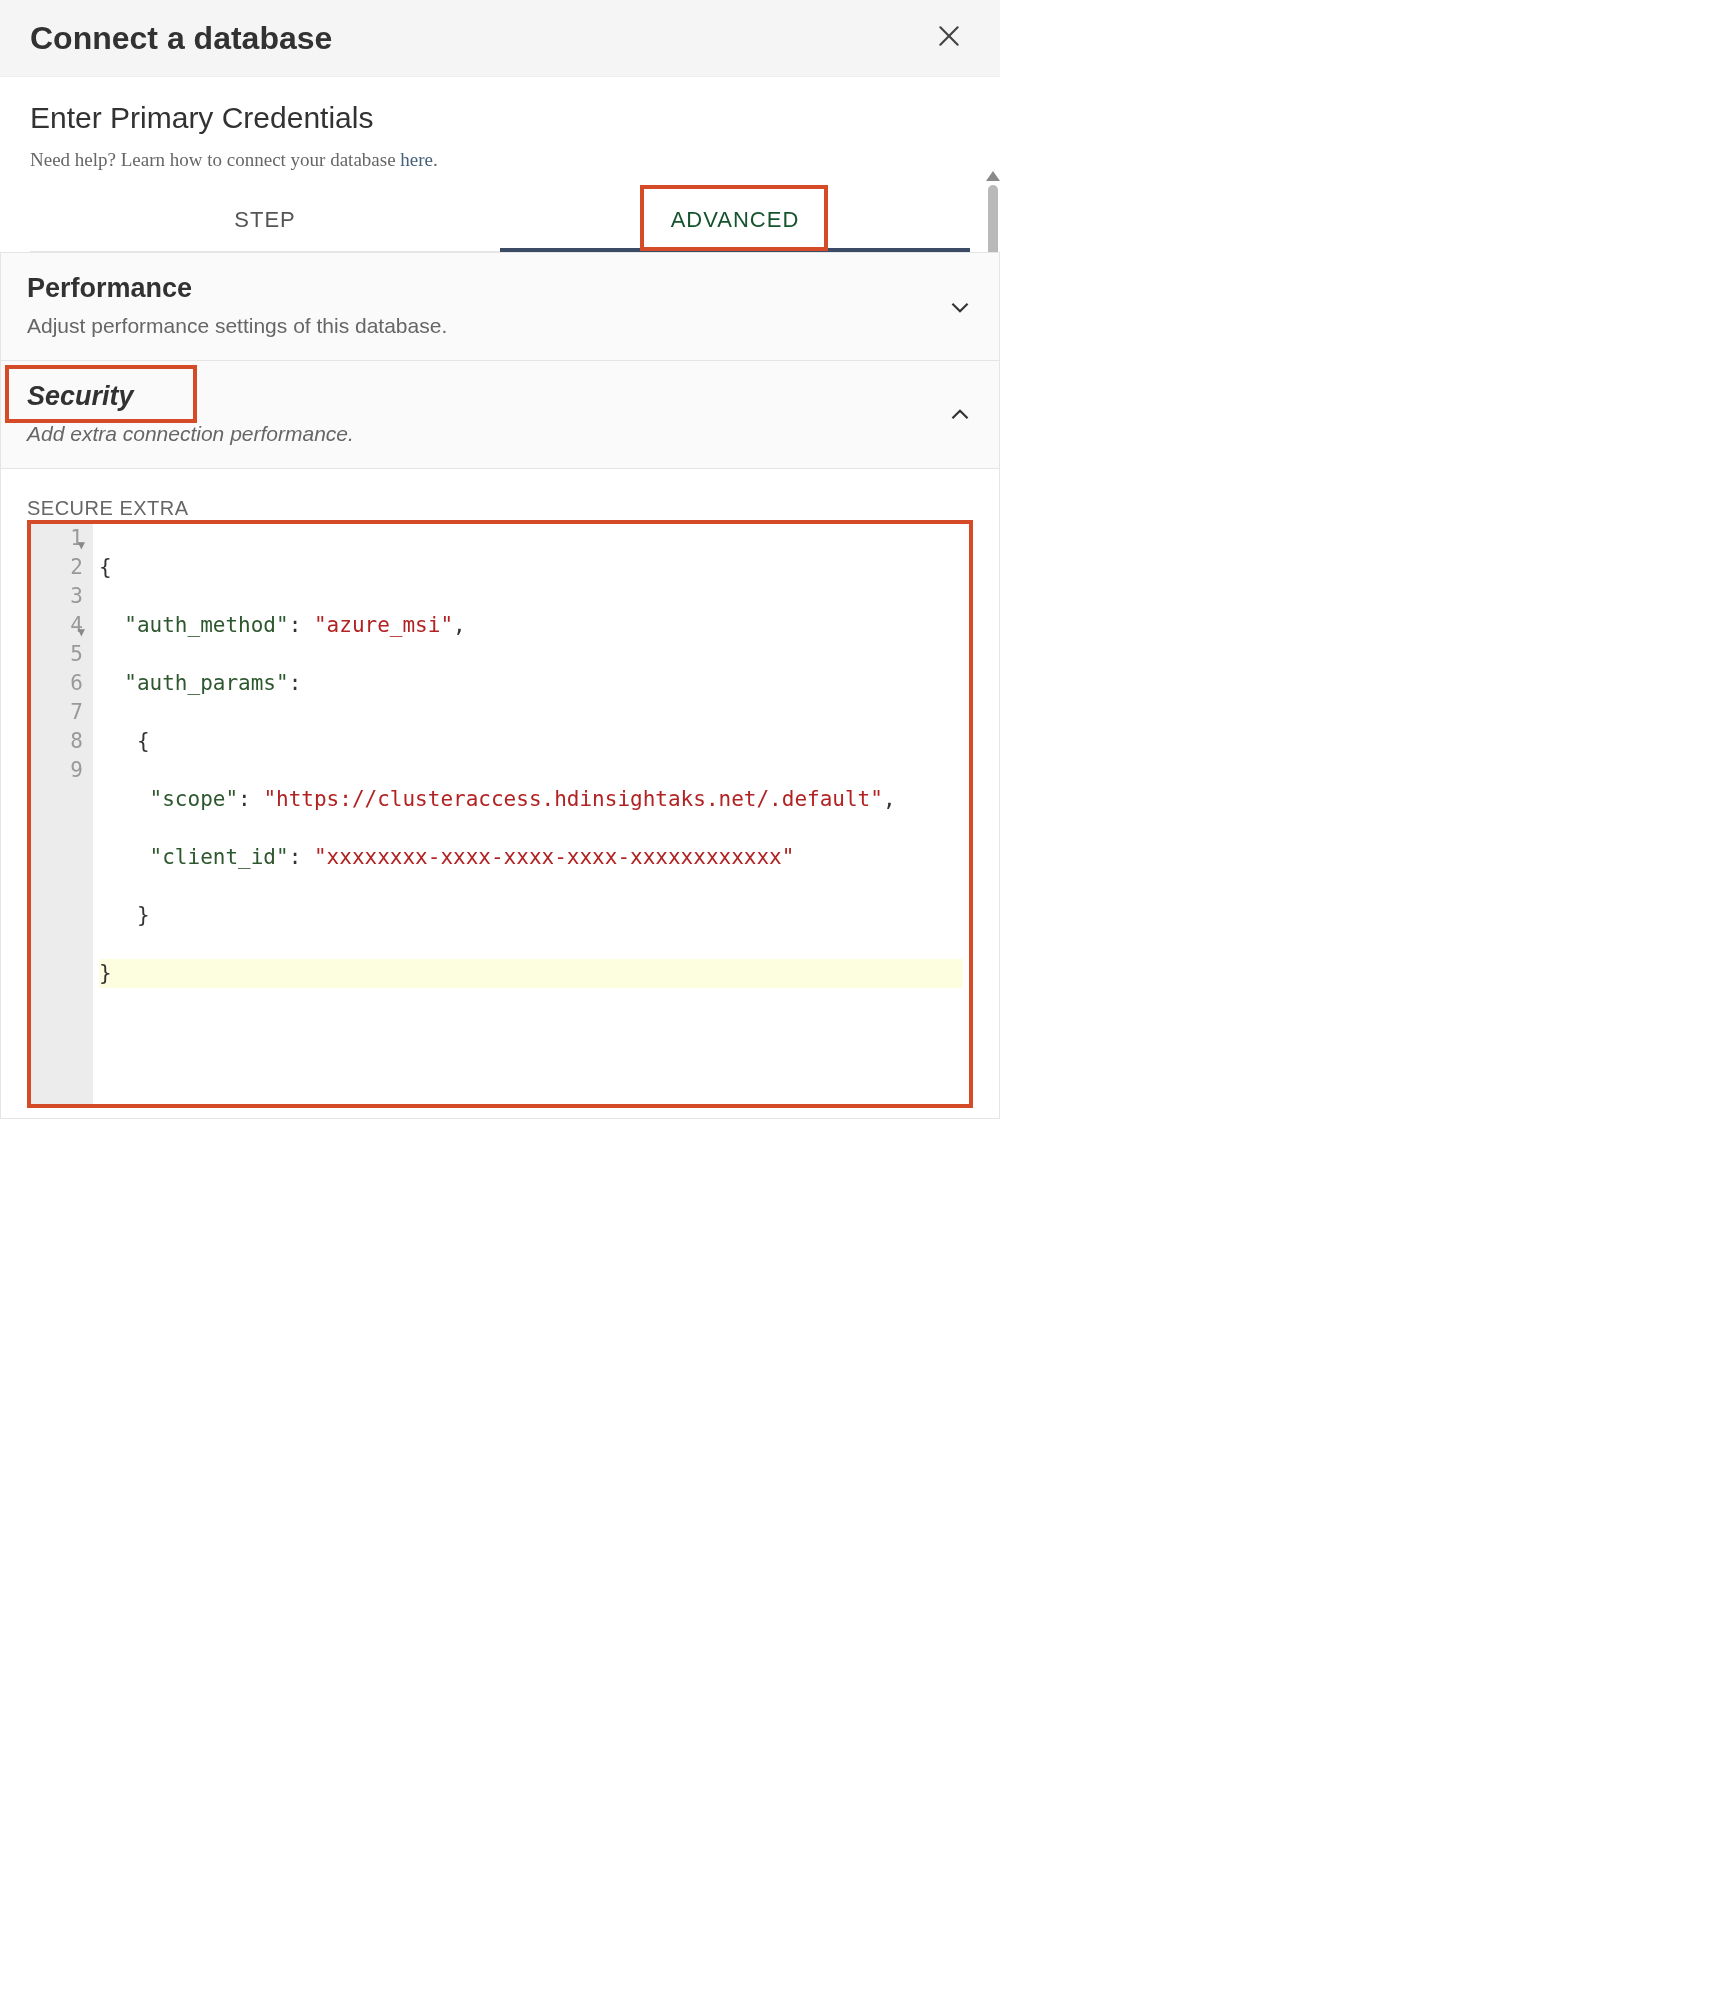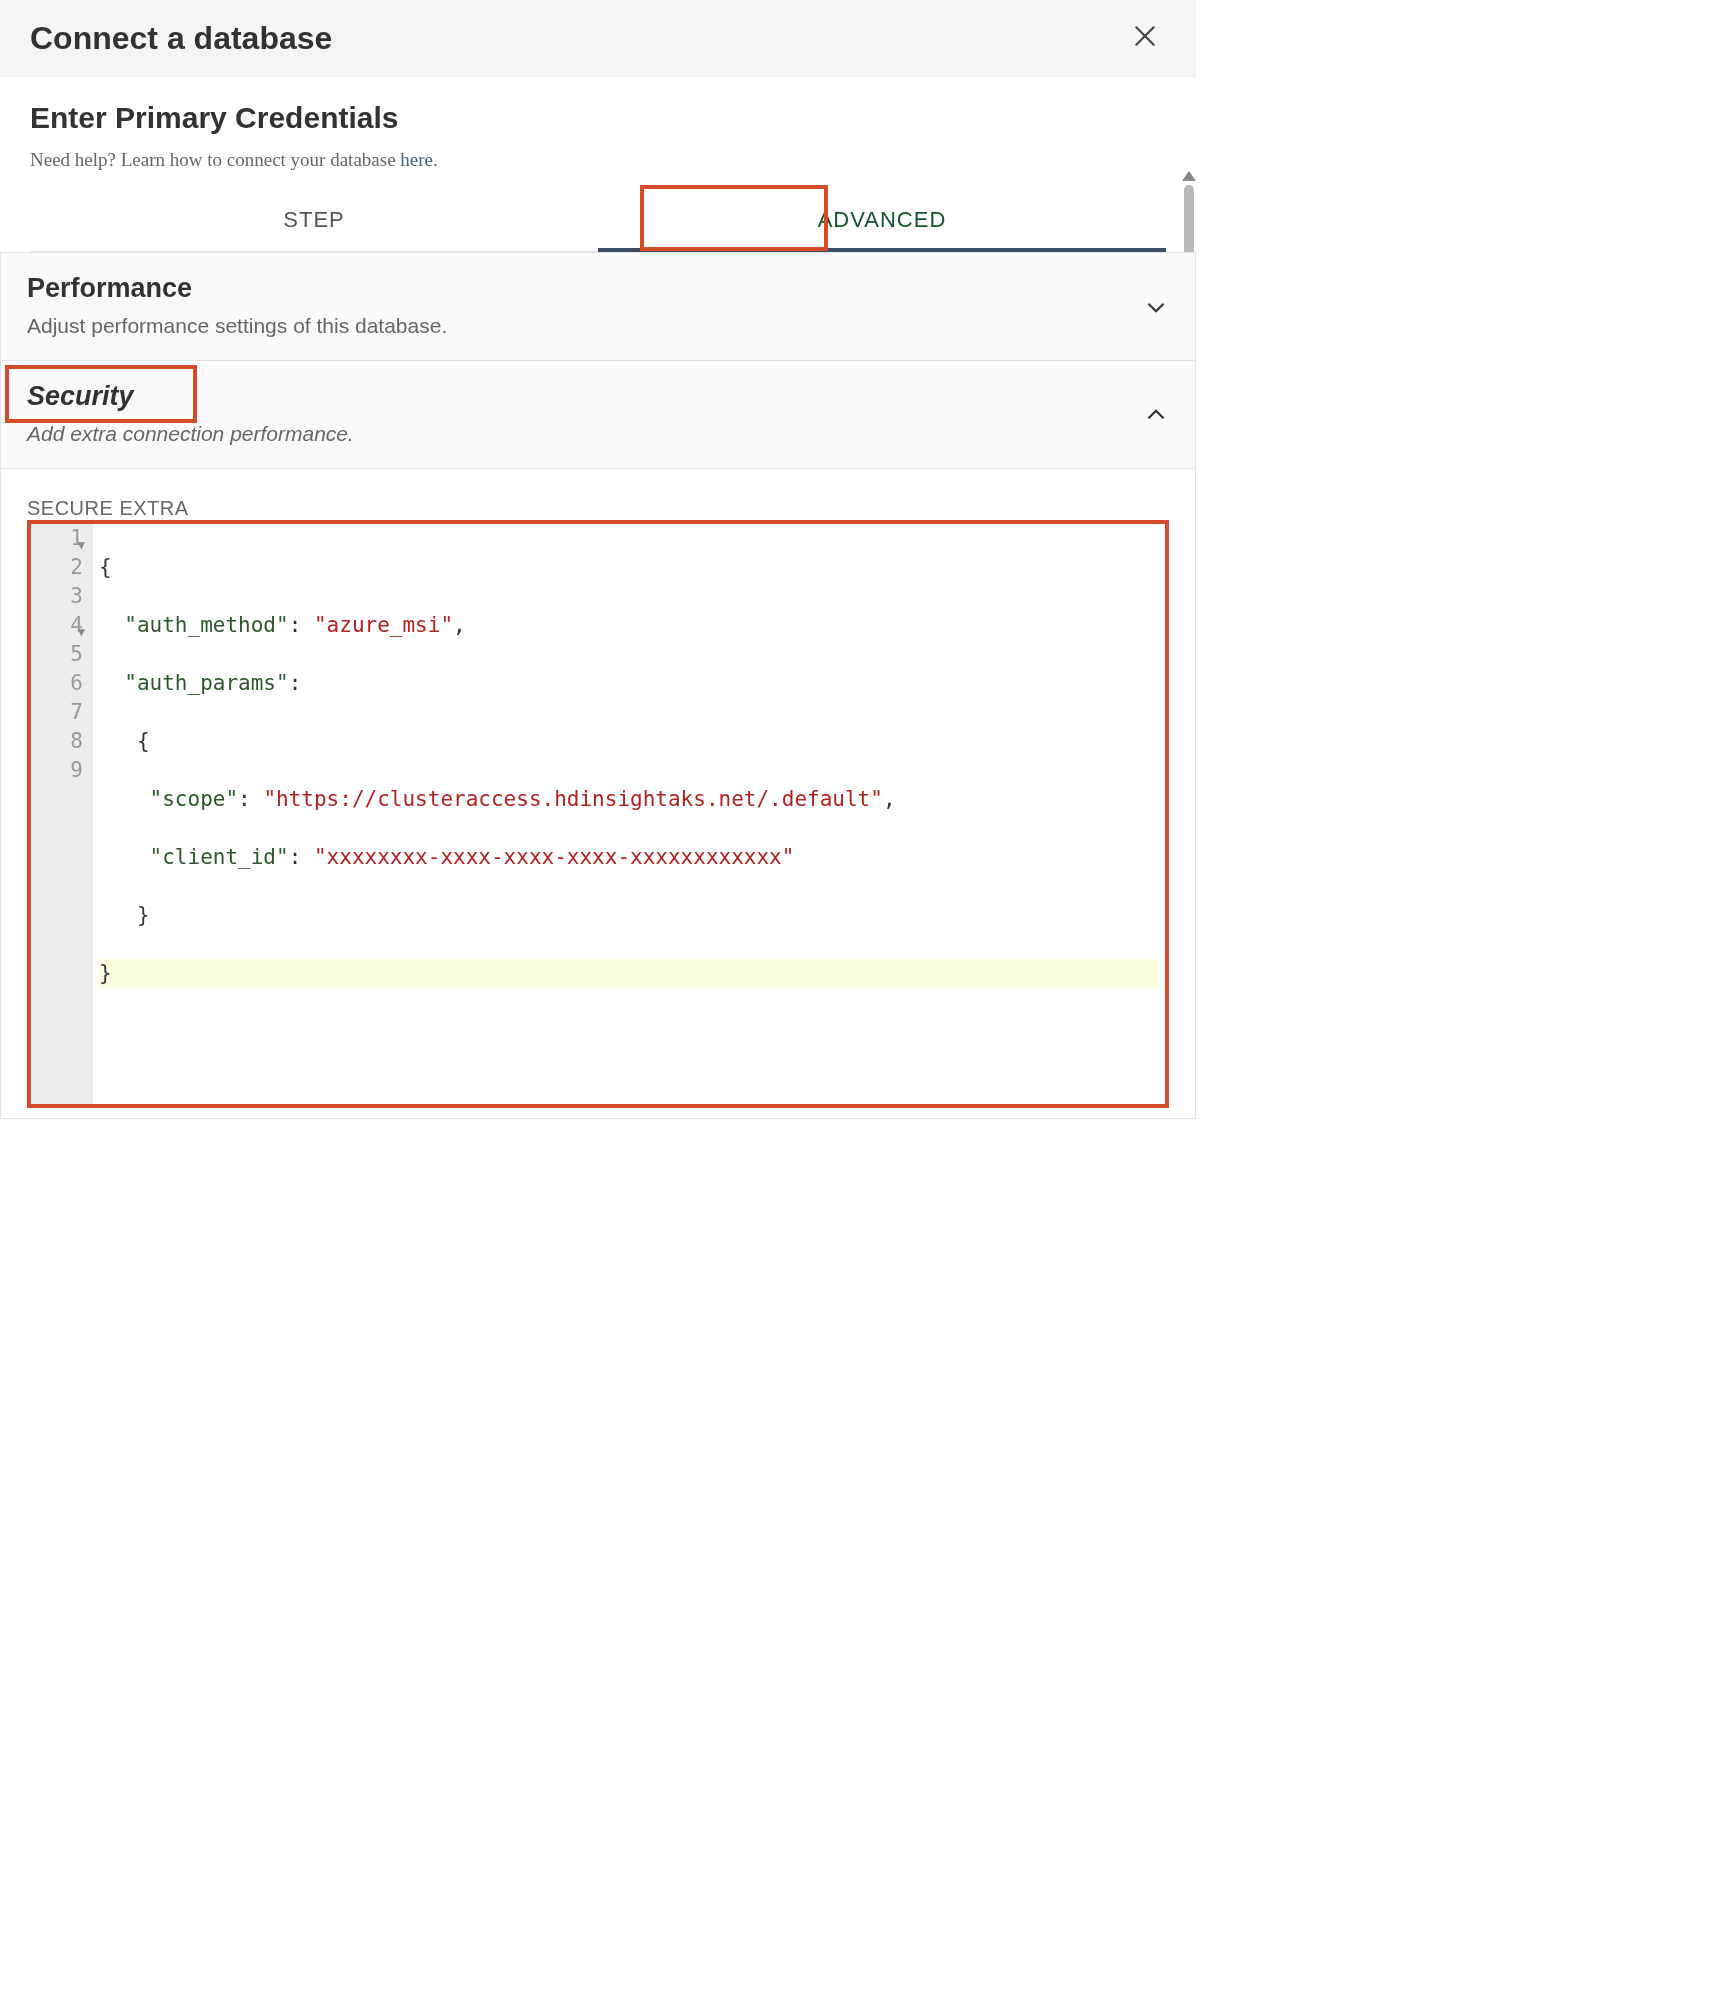--- a/index.html
+++ b/index.html
@@ -3,21 +3,21 @@
 <meta charset="utf-8">
 <style>
   * { box-sizing: border-box; }
   html, body {
     margin: 0; padding: 0;
     font-family: -apple-system, BlinkMacSystemFont, "Segoe UI", Helvetica, Arial, sans-serif;
     background: #fff;
     color: #333;
   }
   .modal {
-    width: 1196px;
+    width: 1000px;
     margin: 0;
     position: relative;
   }
   .header {
     background: #f5f5f5;
     padding: 18px 30px 18px 30px;
     border-bottom: 1px solid #eee;
     display: flex;
     align-items: center;
     justify-content: space-between;
@@ -45,21 +45,21 @@
     padding: 24px 30px 0 30px;
   }
   .step-label {
     color: #666;
     font-size: 20px;
     letter-spacing: 0.5px;
     margin-bottom: 18px;
   }
   .subtitle {
     font-size: 30px;
-    font-weight: 700;
+    font-weight: 400;
     margin: 0 0 14px 0;
     color: #323232;
   }
   .help-text {
     font-size: 19px;
     color: #666;
     margin-bottom: 20px;
     font-family: Liberation Serif, serif;
   }
   .help-text a {

